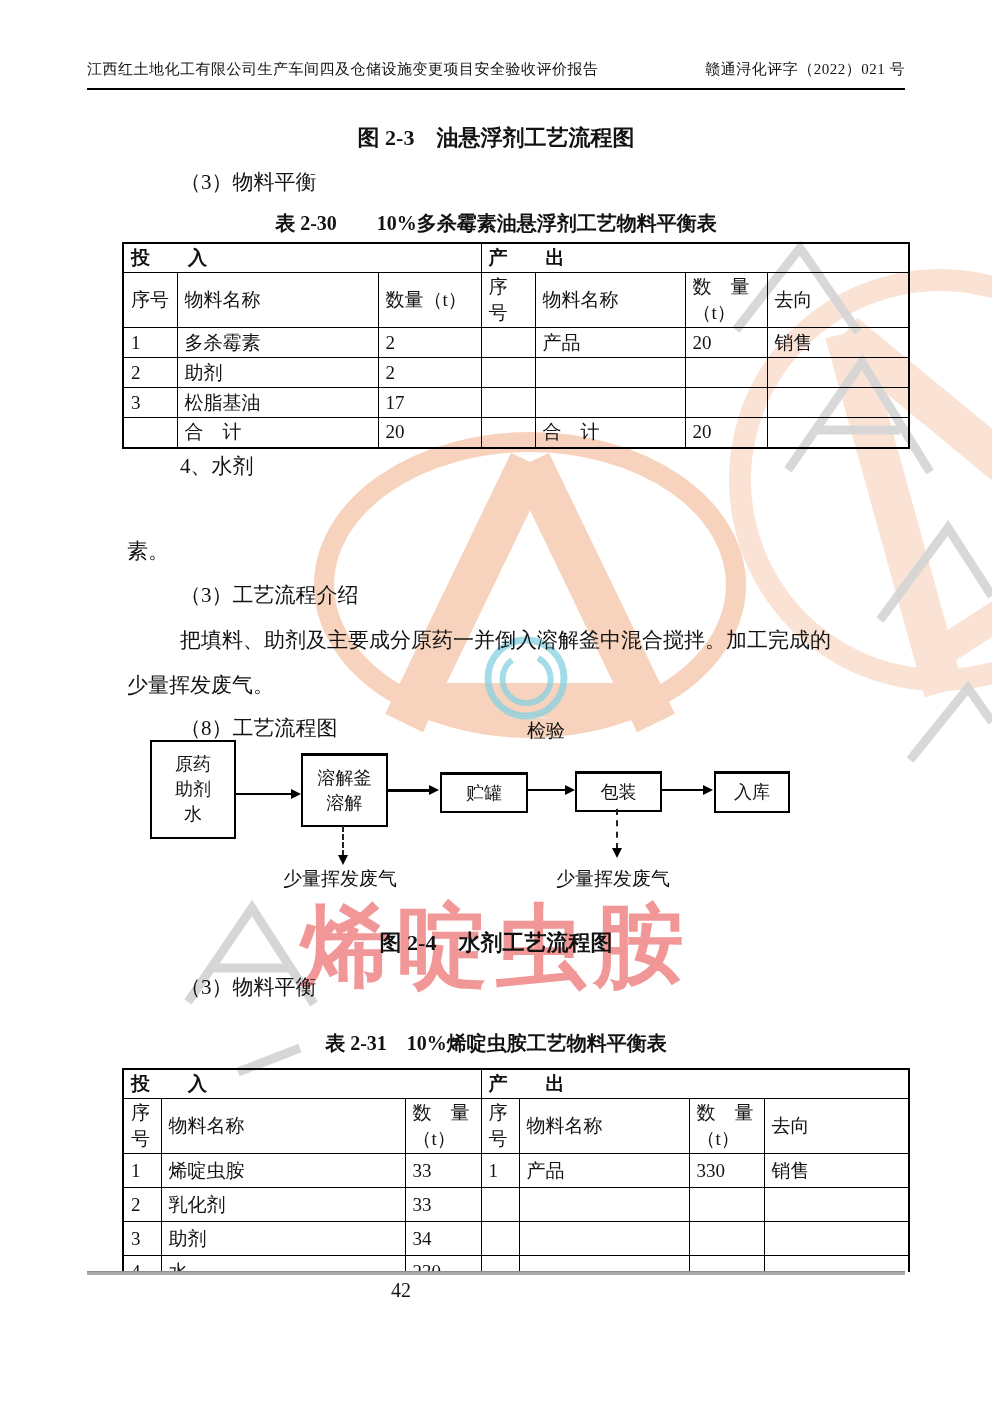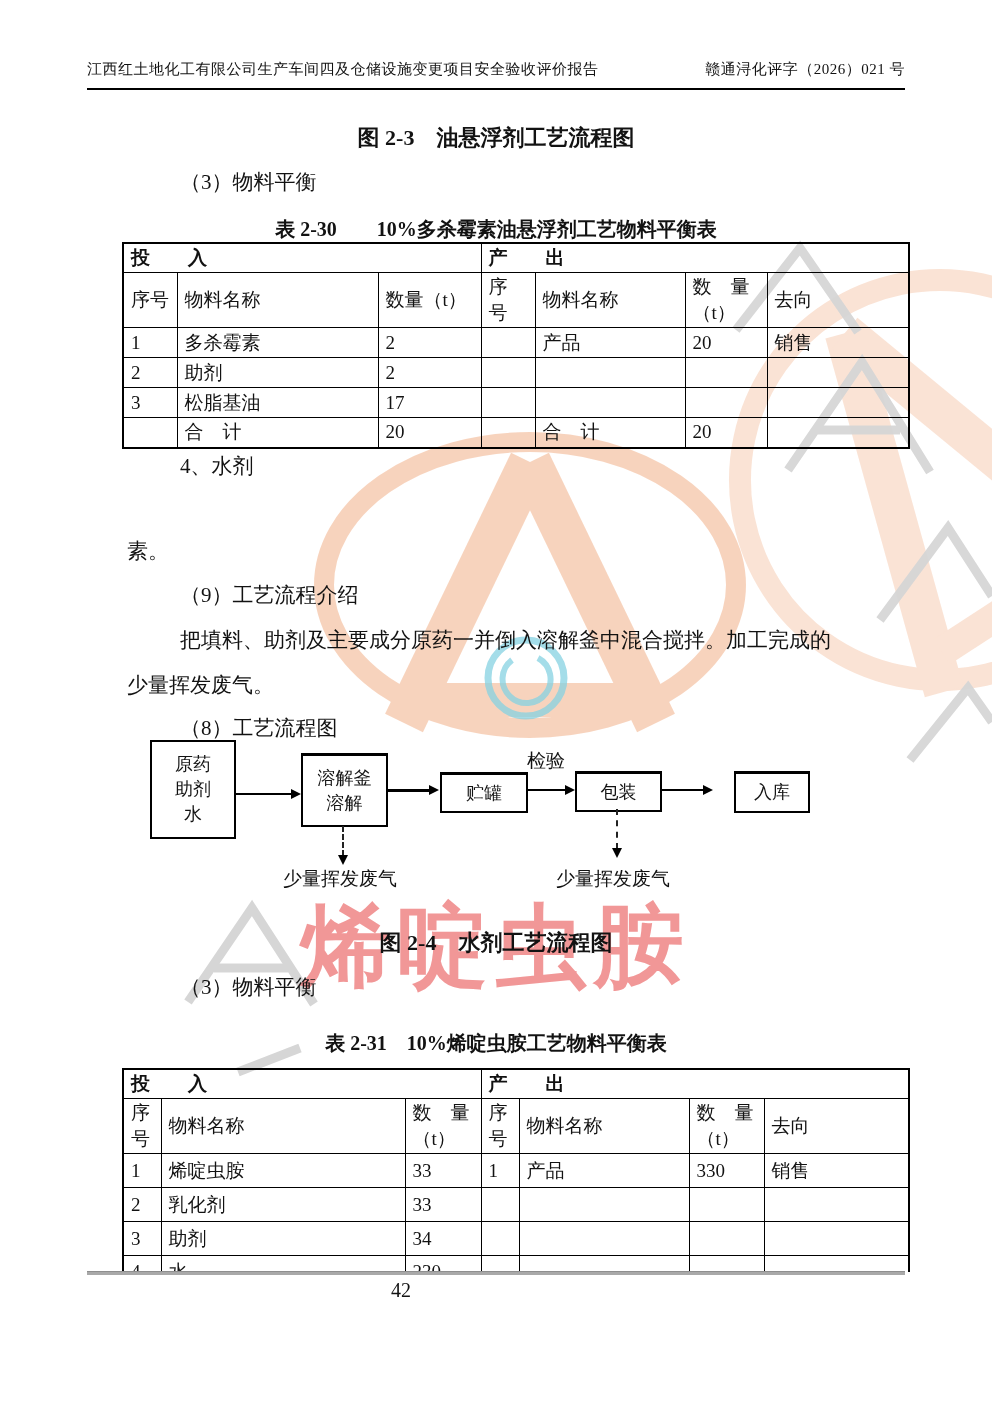--- a/index.html
+++ b/index.html
@@ -96,29 +96,29 @@
         <path d="M512 660 a24 24 0 1 0 26 -2" stroke-width="6"></path>
       </g>
     </svg>
     <div class="wm-red">烯啶虫胺</div>
   </div>
 
   <div class="layer-content">
 
     <div class="abs hdr-row">
       <span>江西红土地化工有限公司生产车间四及仓储设施变更项目安全验收评价报告</span>
-      <span>赣通浔化评字（2026）021 号</span>
+      <span>赣通浔化评字（2022）021 号</span>
     </div>
     <div class="abs hdr-rule"></div>
 
     <div class="abs fig-caption" style="top:123px;">图 2-3　油悬浮剂工艺流程图</div>
 
     <div class="abs body-line" style="left:180px;top:168px;">（3）物料平衡</div>
 
-    <div class="abs tbl-caption" style="top:210px;margin-top:6px;">表 2-30　　10%多杀霉素油悬浮剂工艺物料平衡表</div>
+    <div class="abs tbl-caption" style="top:210px;">表 2-30　　10%多杀霉素油悬浮剂工艺物料平衡表</div>
 
     <div class="abs tbl-wrap" style="top:242px;">
       <table class="mb t30">
         <colgroup>
           <col style="width:54px">
             <col style="width:201px">
             <col style="width:103px">
           <col style="width:54px">
             <col style="width:150px">
             <col style="width:82px">
@@ -177,44 +177,44 @@
               <td>合　计</td>
               <td>20</td>
               <td></td>
             </tr>
           </tbody>
       </table>
     </div>
 
     <div class="abs body-line" style="left:180px;top:452px;">4、水剂</div>
     <div class="abs body-line" style="left:127px;top:537px;">素。</div>
-    <div class="abs body-line" style="left:180px;top:581px;">（9）工艺流程介绍</div>
+    <div class="abs body-line" style="left:180px;top:581px;">（3）工艺流程介绍</div>
     <div class="abs body-line" style="left:180px;top:626px;">把填料、助剂及主要成分原药一并倒入溶解釜中混合搅拌。加工完成的</div>
     <div class="abs body-line" style="left:127px;top:671px;">少量挥发废气。</div>
     <div class="abs body-line" style="left:180px;top:714px;">（8）工艺流程图</div>
 
     <div>
       <div class="fbox" style="left:150px;top:740px;width:82px;height:95px;border-top-width:2px;">原药
 助剂
 水</div>
       <div class="fbox" style="left:301px;top:753px;width:83px;height:69px;">溶解釜
 溶解</div>
       <div class="fbox" style="left:440px;top:772px;width:84px;height:36px;">贮罐</div>
       <div class="fbox" style="left:575px;top:771px;width:83px;height:36px;">包装</div>
-      <div class="fbox" style="left:714px;top:771px;width:72px;height:37px;margin-left:20px;">入库</div>
+      <div class="fbox" style="left:714px;top:771px;width:72px;height:37px;">入库</div>
 
       <div class="fline" style="left:234px;top:793px;width:58px;height:2px;"></div>
       <div class="ah-right" style="left:291px;top:789px;"></div>
 
       <div class="fline" style="left:386px;top:789px;width:44px;height:3px;"></div>
       <div class="ah-right" style="left:429px;top:785px;"></div>
 
       <div class="fline" style="left:526px;top:789px;width:40px;height:2px;"></div>
       <div class="ah-right" style="left:565px;top:785px;"></div>
-      <div class="flabel" style="left:527px;top:748px;">检验</div>
+      <div class="flabel" style="left:527px;top:718px;">检验</div>
 
       <div class="fline" style="left:660px;top:789px;width:44px;height:2px;"></div>
       <div class="ah-right" style="left:703px;top:785px;"></div>
 
       <div class="dash-v" style="left:342px;top:826px;height:30px;"></div>
       <div class="ah-down" style="left:338px;top:855px;"></div>
       <div class="flabel" style="left:283px;top:866px;">少量挥发废气</div>
 
       <div class="dash-v" style="left:616px;top:809px;height:40px;"></div>
       <div class="ah-down" style="left:612px;top:848px;"></div>

